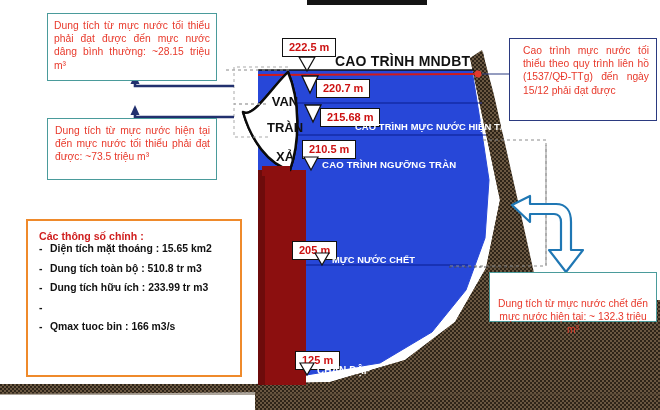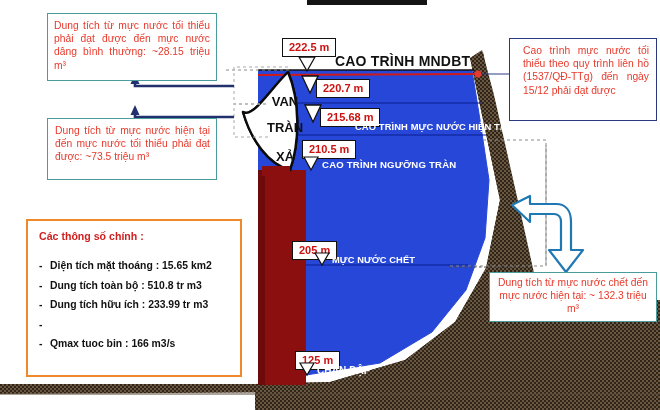--- a/index.html
+++ b/index.html
@@ -16,28 +16,28 @@
 
   #box-min-to-normal{left:47px;top:13px;width:170px;height:68px;padding:5px 6px 4px 6px;}
   #box-min-to-normal .txt{font-size:10.3px;text-align:justify;}
 
   #box-cur-to-min{left:47px;top:118px;width:170px;height:62px;padding:5px 6px 4px 7px;}
   #box-cur-to-min .txt{font-size:10.3px;text-align:justify;}
 
   #box-regulation{left:509px;top:38px;width:148px;height:83px;padding:5px 7px 4px 13px;}
   #box-regulation .txt{font-size:10.3px;text-align:justify;}
 
-  #box-dead-to-cur{left:489px;top:272px;width:168px;height:50px;padding:3px 6px 4px 6px;}
+  #box-dead-to-cur{left:489px;top:272px;width:168px;height:50px;padding:24px 6px 4px 6px;}
   #box-dead-to-cur .txt{font-size:10.3px;text-align:center;}
 
   
   #params-panel{position:absolute;left:26px;top:219px;width:216px;height:158px;
       background:#fff;border:2.4px solid #ef8a2b;box-sizing:border-box;
       padding:9px 8px 6px 11px;}
-  #params-title{color:#d02020;font-size:10.6px;font-weight:bold;margin-bottom:18px;}
+  #params-title{color:#d02020;font-size:10.6px;font-weight:bold;margin-bottom:1px;}
   .param-row{display:flex;font-size:10.4px;font-weight:bold;color:#111;margin-bottom:8.5px;}
   .param-dash{width:11px;flex:none;}
   .param-txt{white-space:nowrap;}
 
   
   .elev-tag{position:absolute;background:#fff;border:1.7px solid #111;
       color:#cc1111;font-weight:bold;font-size:11px;line-height:1;
       padding:2.5px 6px 3.5px 6px;white-space:nowrap;box-sizing:border-box;}
   #tag-2225{left:282px;top:38px;}
   #tag-2207{left:316px;top:79px;}

